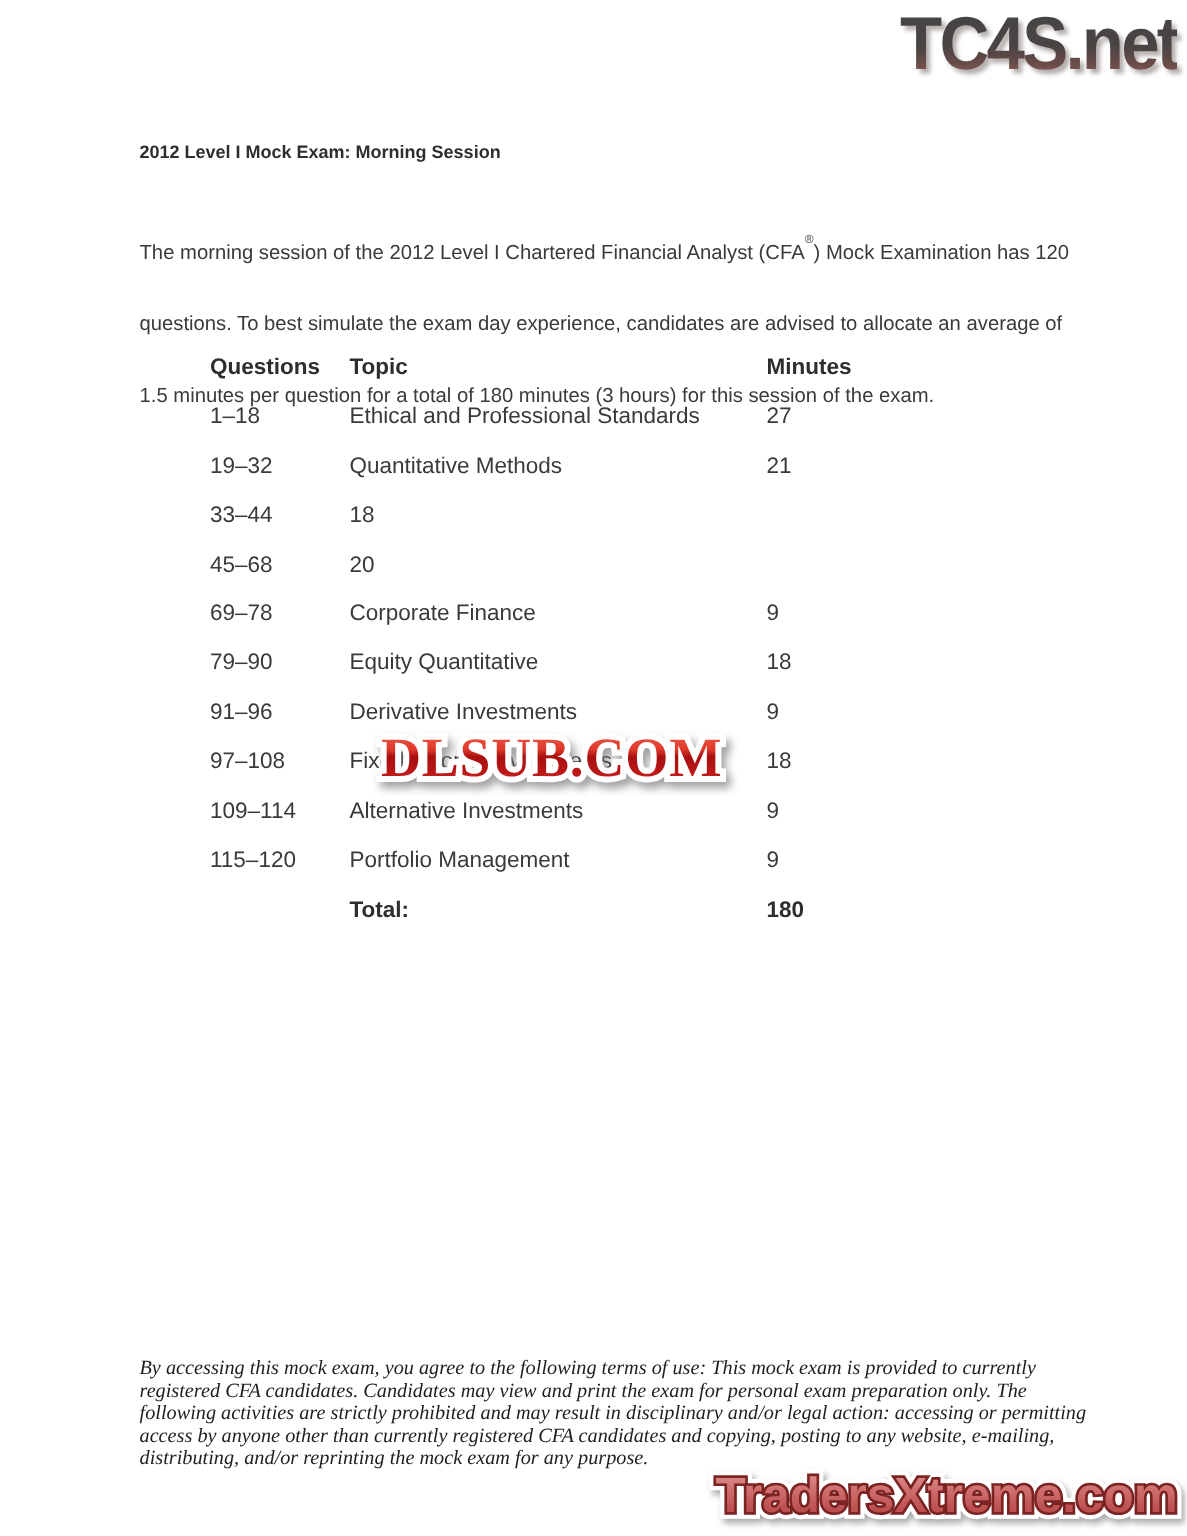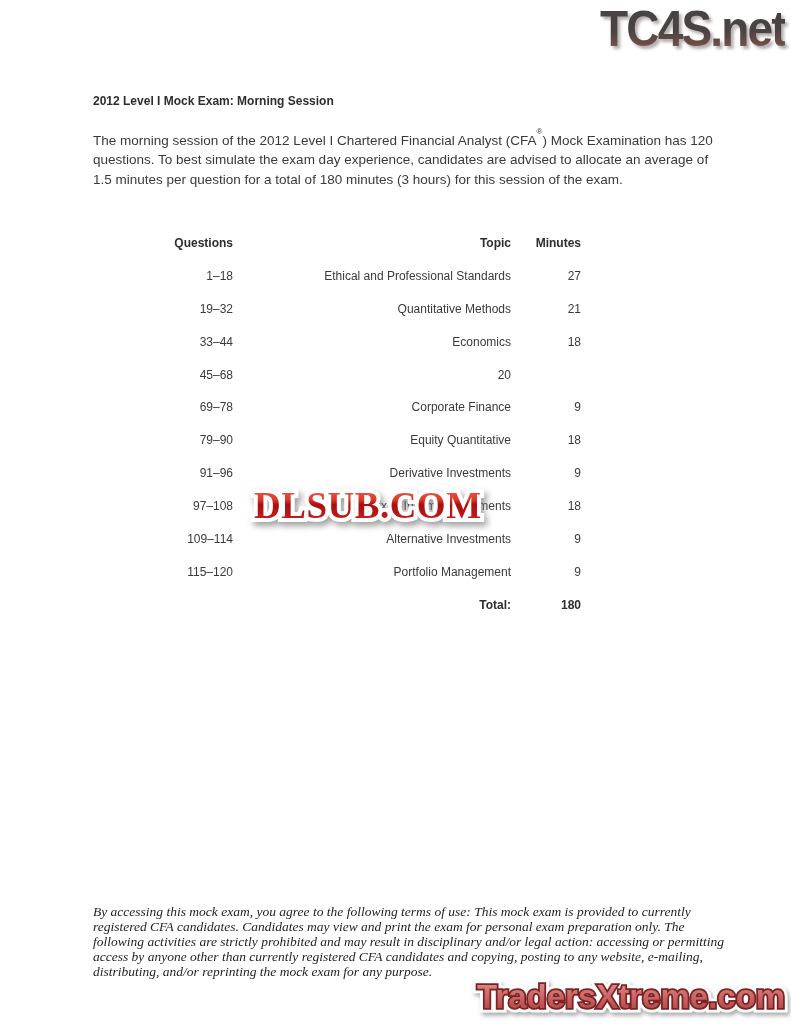--- a/index.html
+++ b/index.html
@@ -15,29 +15,29 @@
   
   .title {
     position: absolute; left: 93px; top: 94px;
     font-size: 12px; font-weight: bold; color: #2e2e2e;
     white-space: nowrap;
   }
   .para {
     position: absolute; left: 93px; top: 127px;
     font-size: 13.5px; line-height: 19.6px; color: #3a3a3a;
   }
-  .para .pline { white-space: nowrap; }
+  .para .pline { white-space: nowrap; margin-top: 28px; }
   sup.reg {
     font-size: 8px; position: relative; top: -5px;
   }
 
   
   .exam-table {
     position: absolute; left: 140px; top: 236px;
-    font-size: 12px; color: #3a3a3a; text-align: right;
+    font-size: 15px; color: #3a3a3a;
   }
   .trow {
     display: grid;
     grid-template-columns: 93px 278px 70px;
     height: 32.9px;
     align-items: start;
   }
   .trow .cell { white-space: nowrap; }
   .trow.thead .cell, .trow.total .cell { font-weight: bold; color: #2e2e2e; }
 
@@ -126,21 +126,20 @@
         <span class="cell">Ethical and Professional Standards</span>
         <span class="cell">27</span>
       </div>
       <div class="trow">
         <span class="cell">19–32</span>
         <span class="cell">Quantitative Methods</span>
         <span class="cell">21</span>
       </div>
       <div class="trow">
         <span class="cell">33–44</span>
-        <span class="cell">Economics</span>
         <span class="cell">18</span>
       </div>
       <div class="trow">
         <span class="cell">45–68</span>
         <span class="cell">20</span>
       </div>
       <div class="trow">
         <span class="cell">69–78</span>
         <span class="cell">Corporate Finance</span>
         <span class="cell">9</span>

